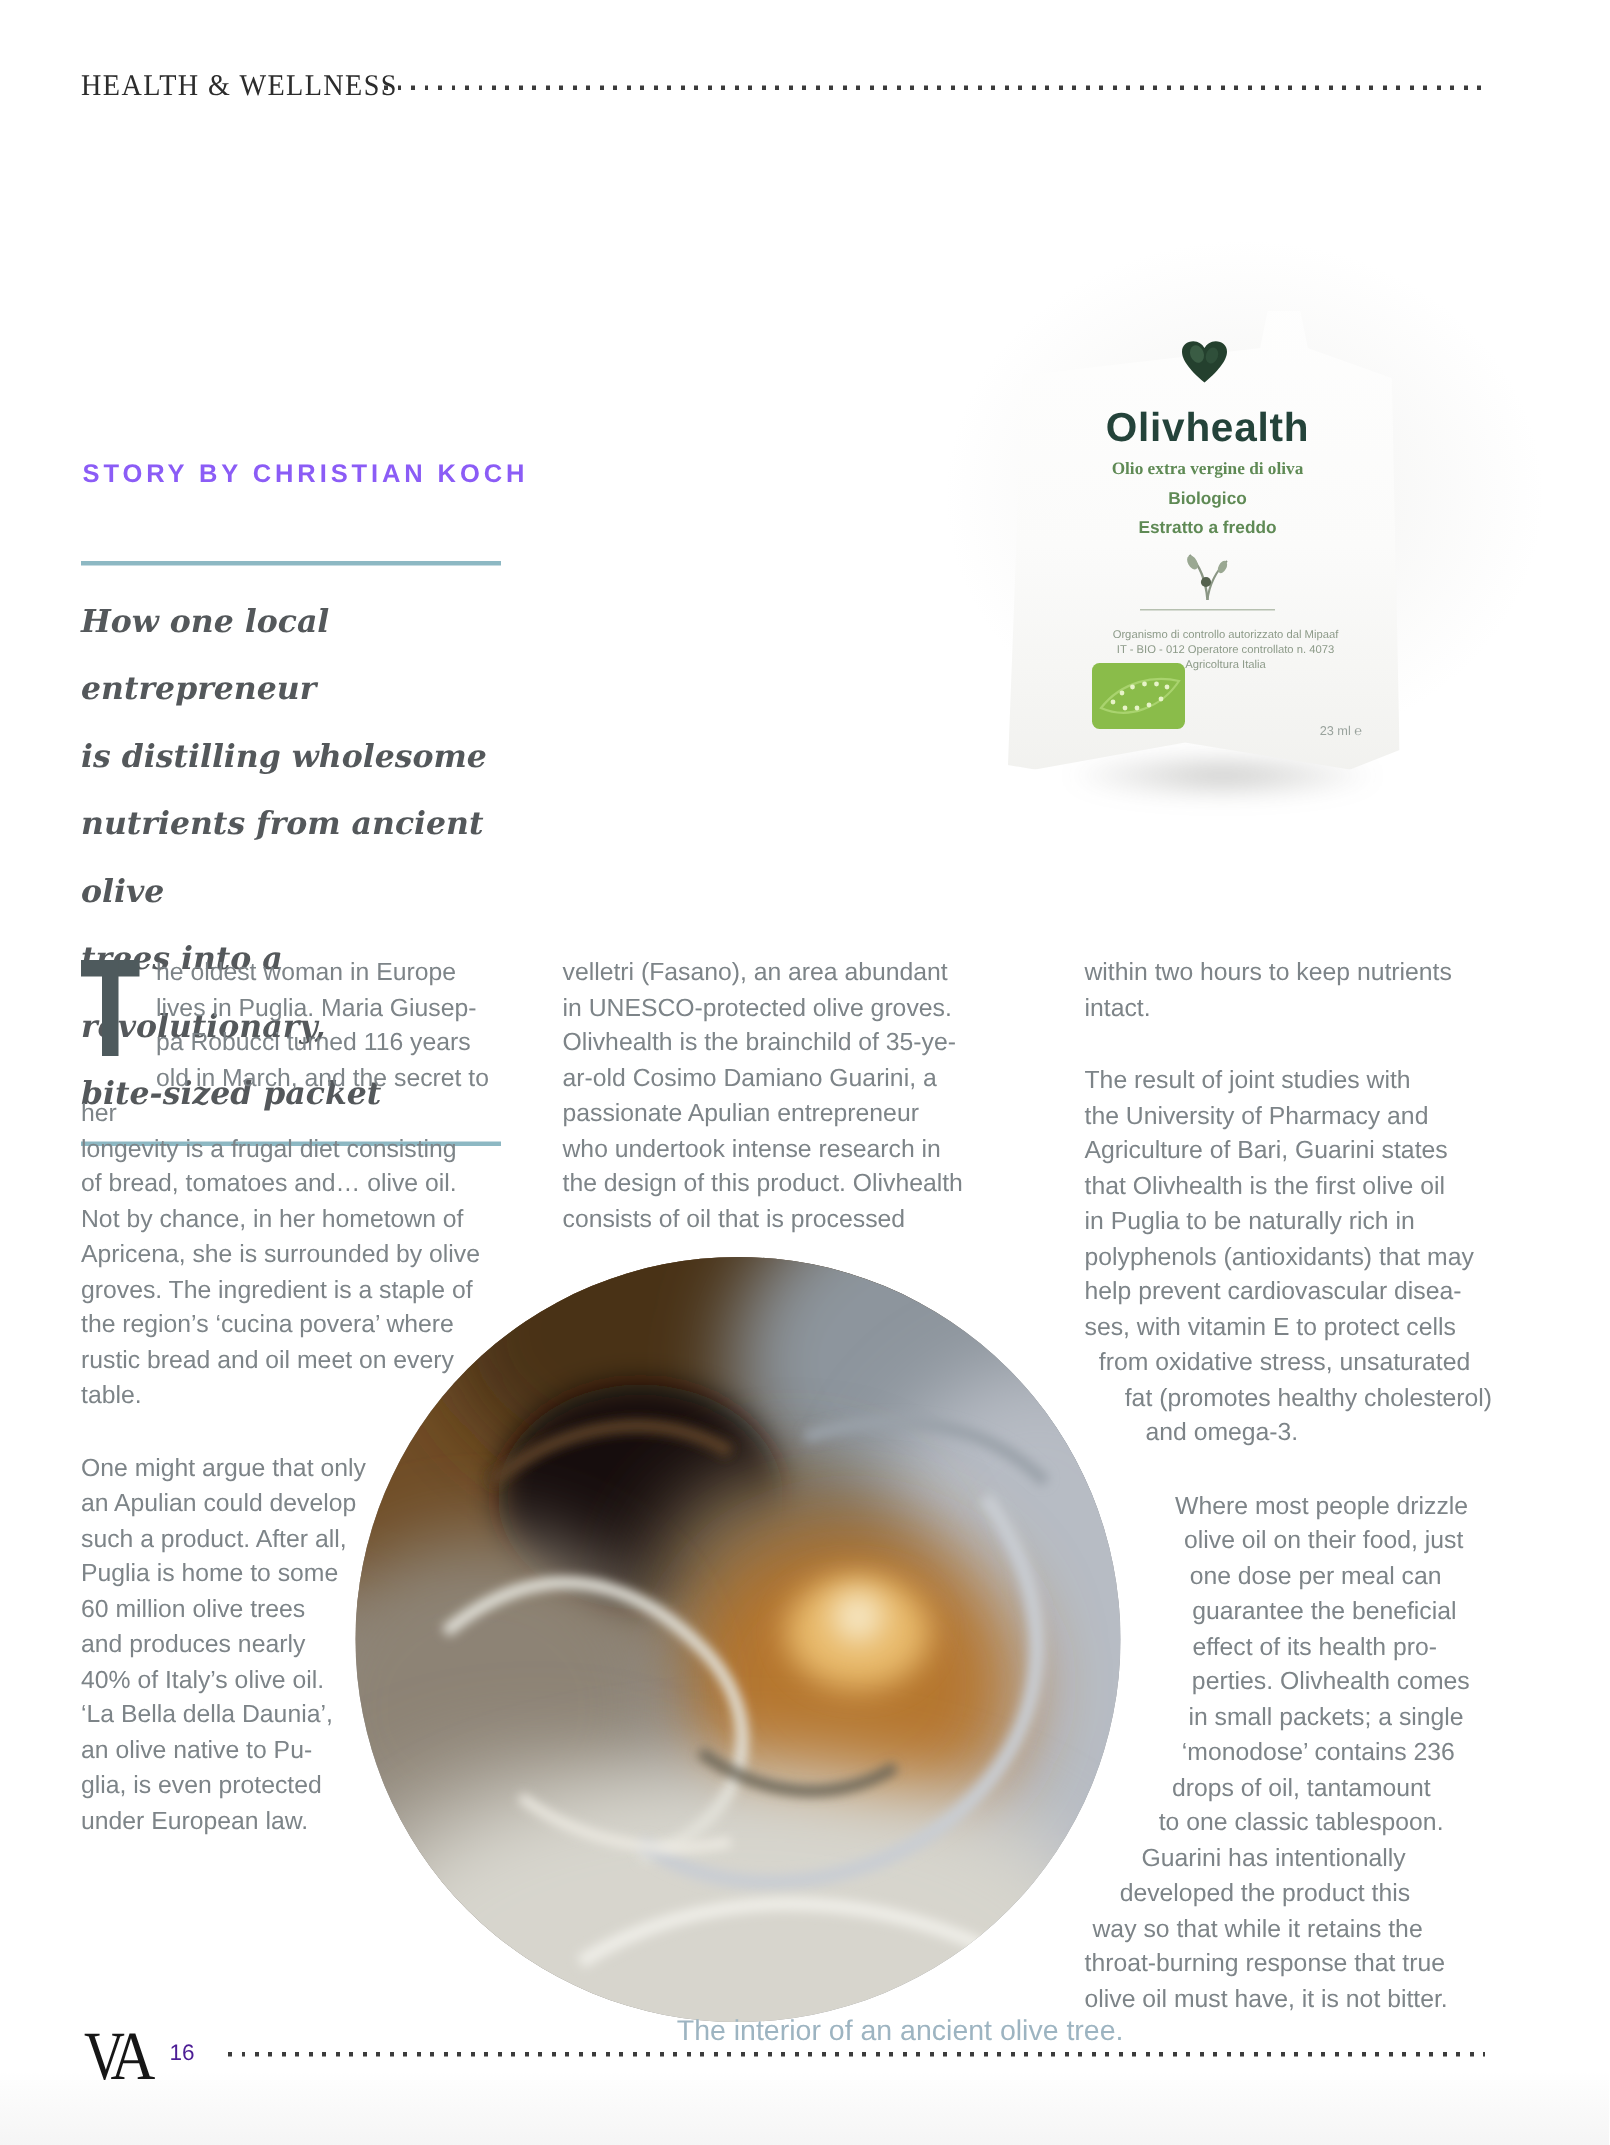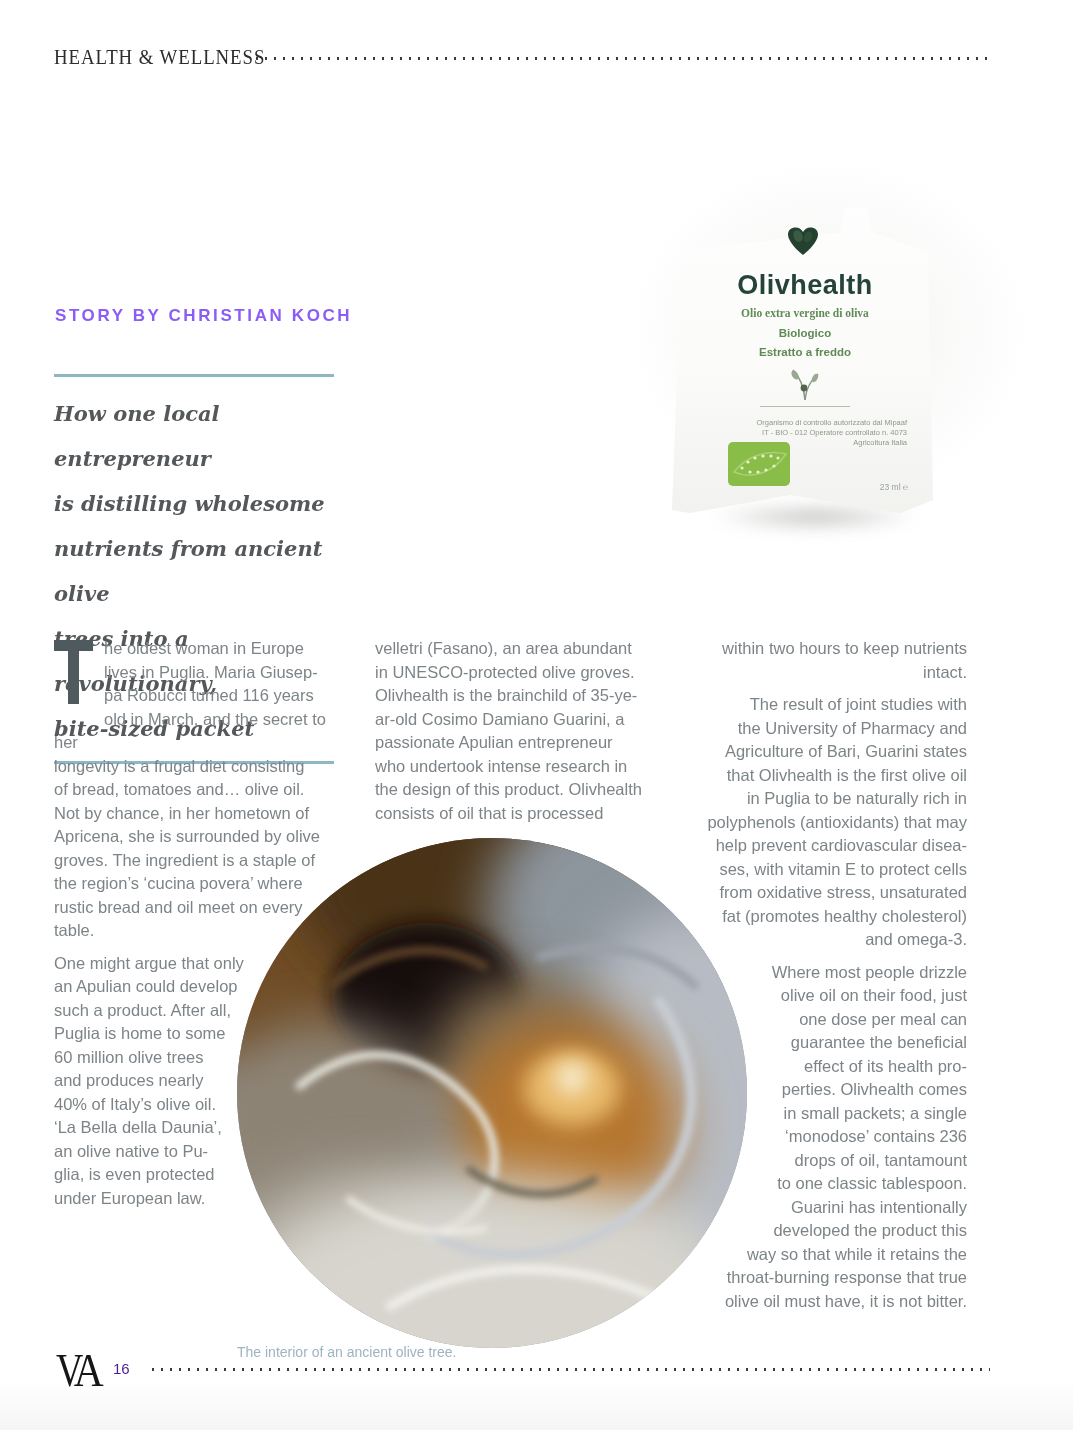--- a/index.html
+++ b/index.html
@@ -37,41 +37,41 @@
       clip-path:polygon(245px 77px,267px 77px,272px 102px,328px 122px,333px 370px,300px 383px,190px 365px,90px 383px,72px 380px,82px 120px,240px 102px);
       filter:drop-shadow(0 6px 10px rgba(80,80,75,.18));}
   .pk{position:absolute;text-align:center;filter:blur(.4px);}
   .pk-brand{left:82px;top:140px;width:246px;font-size:27px;font-weight:700;color:#24433a;letter-spacing:.5px;}
   .pk-sub{color:#5f8a55;font-weight:700;}
   .pk-sub1{left:82px;top:177px;width:246px;font-size:11.5px;font-family:Liberation Serif, serif;}
   .pk-sub2{left:82px;top:197px;width:246px;font-size:11.5px;}
   .pk-sub3{left:82px;top:216px;width:246px;font-size:11.5px;}
   .pk-branch{left:185px;top:236px;}
   .pk-branchline{left:160px;top:276px;width:90px;height:1px;background:#b6c0b0;}
-  .pk-cert{left:127px;top:288px;width:180px;font-size:7.5px;line-height:10px;color:#8c9a88;text-align:right;}
+  .pk-cert{left:127px;top:288px;width:180px;font-size:7.5px;line-height:10px;color:#8c9a88;text-align:center;}
   .pk-eu{left:128px;top:312px;}
   .pk-vol{left:258px;top:352px;width:50px;font-size:8.5px;color:#9aa39d;text-align:right;}
   .pk-heart{left:186px;top:96px;}
 
   
   .col{position:absolute;top:637px;font-size:16.5px;line-height:23.5px;color:#7d8488;}
   .col p{margin:0 0 0 0;}
-  .col p + p{margin-top:9px;}
+  .col p + p{margin-top:25px;}
   .col1{left:54px;width:300px;height:690px;}
   .col2{left:375px;width:300px;height:230px;}
-  .col3{left:675px;width:292px;height:700px;text-align:right;}
+  .col3{left:723px;width:292px;height:700px;}
   .cut3{float:left;width:90px;height:690px;
         shape-outside:circle(255px at -203px 458px);shape-margin:20px;}
   .dropcap{float:left;width:50px;height:70px;position:relative;margin-top:3px;}
   .dc-bar{position:absolute;left:0;top:0;width:39px;height:11px;background:#4e5a5d;}
   .dc-stem{position:absolute;left:14px;top:0;width:11px;height:64px;background:#4e5a5d;}
 
   
   .photo{left:237px;top:838px;width:510px;height:510px;}
-  .caption{left:237px;top:1344px;width:512px;text-align:left;font-size:14px;color:#9db4c1;}
+  .caption{left:237px;top:1344px;width:512px;text-align:right;font-size:19px;color:#9db4c1;}
 
   
   .footer-logo{left:56px;top:1344px;font-family:"Liberation Serif",serif;font-size:46px;color:#161616;}
   .footer-logo .lv{display:inline-block;transform:scaleX(.82);transform-origin:left;}
   .footer-logo .la{display:inline-block;margin-left:-17px;transform:scaleX(.9);}
   .pagenum{left:113px;top:1360px;font-size:15px;color:#4c1d95;}
   .dot-footer{left:152px;top:1368px;width:838px;}
   .bottom-wash{left:0;top:1380px;width:1073px;height:50px;
       background:linear-gradient(180deg,rgba(0,0,0,0) 0%,rgba(60,60,60,.05) 100%);}
 </style>

